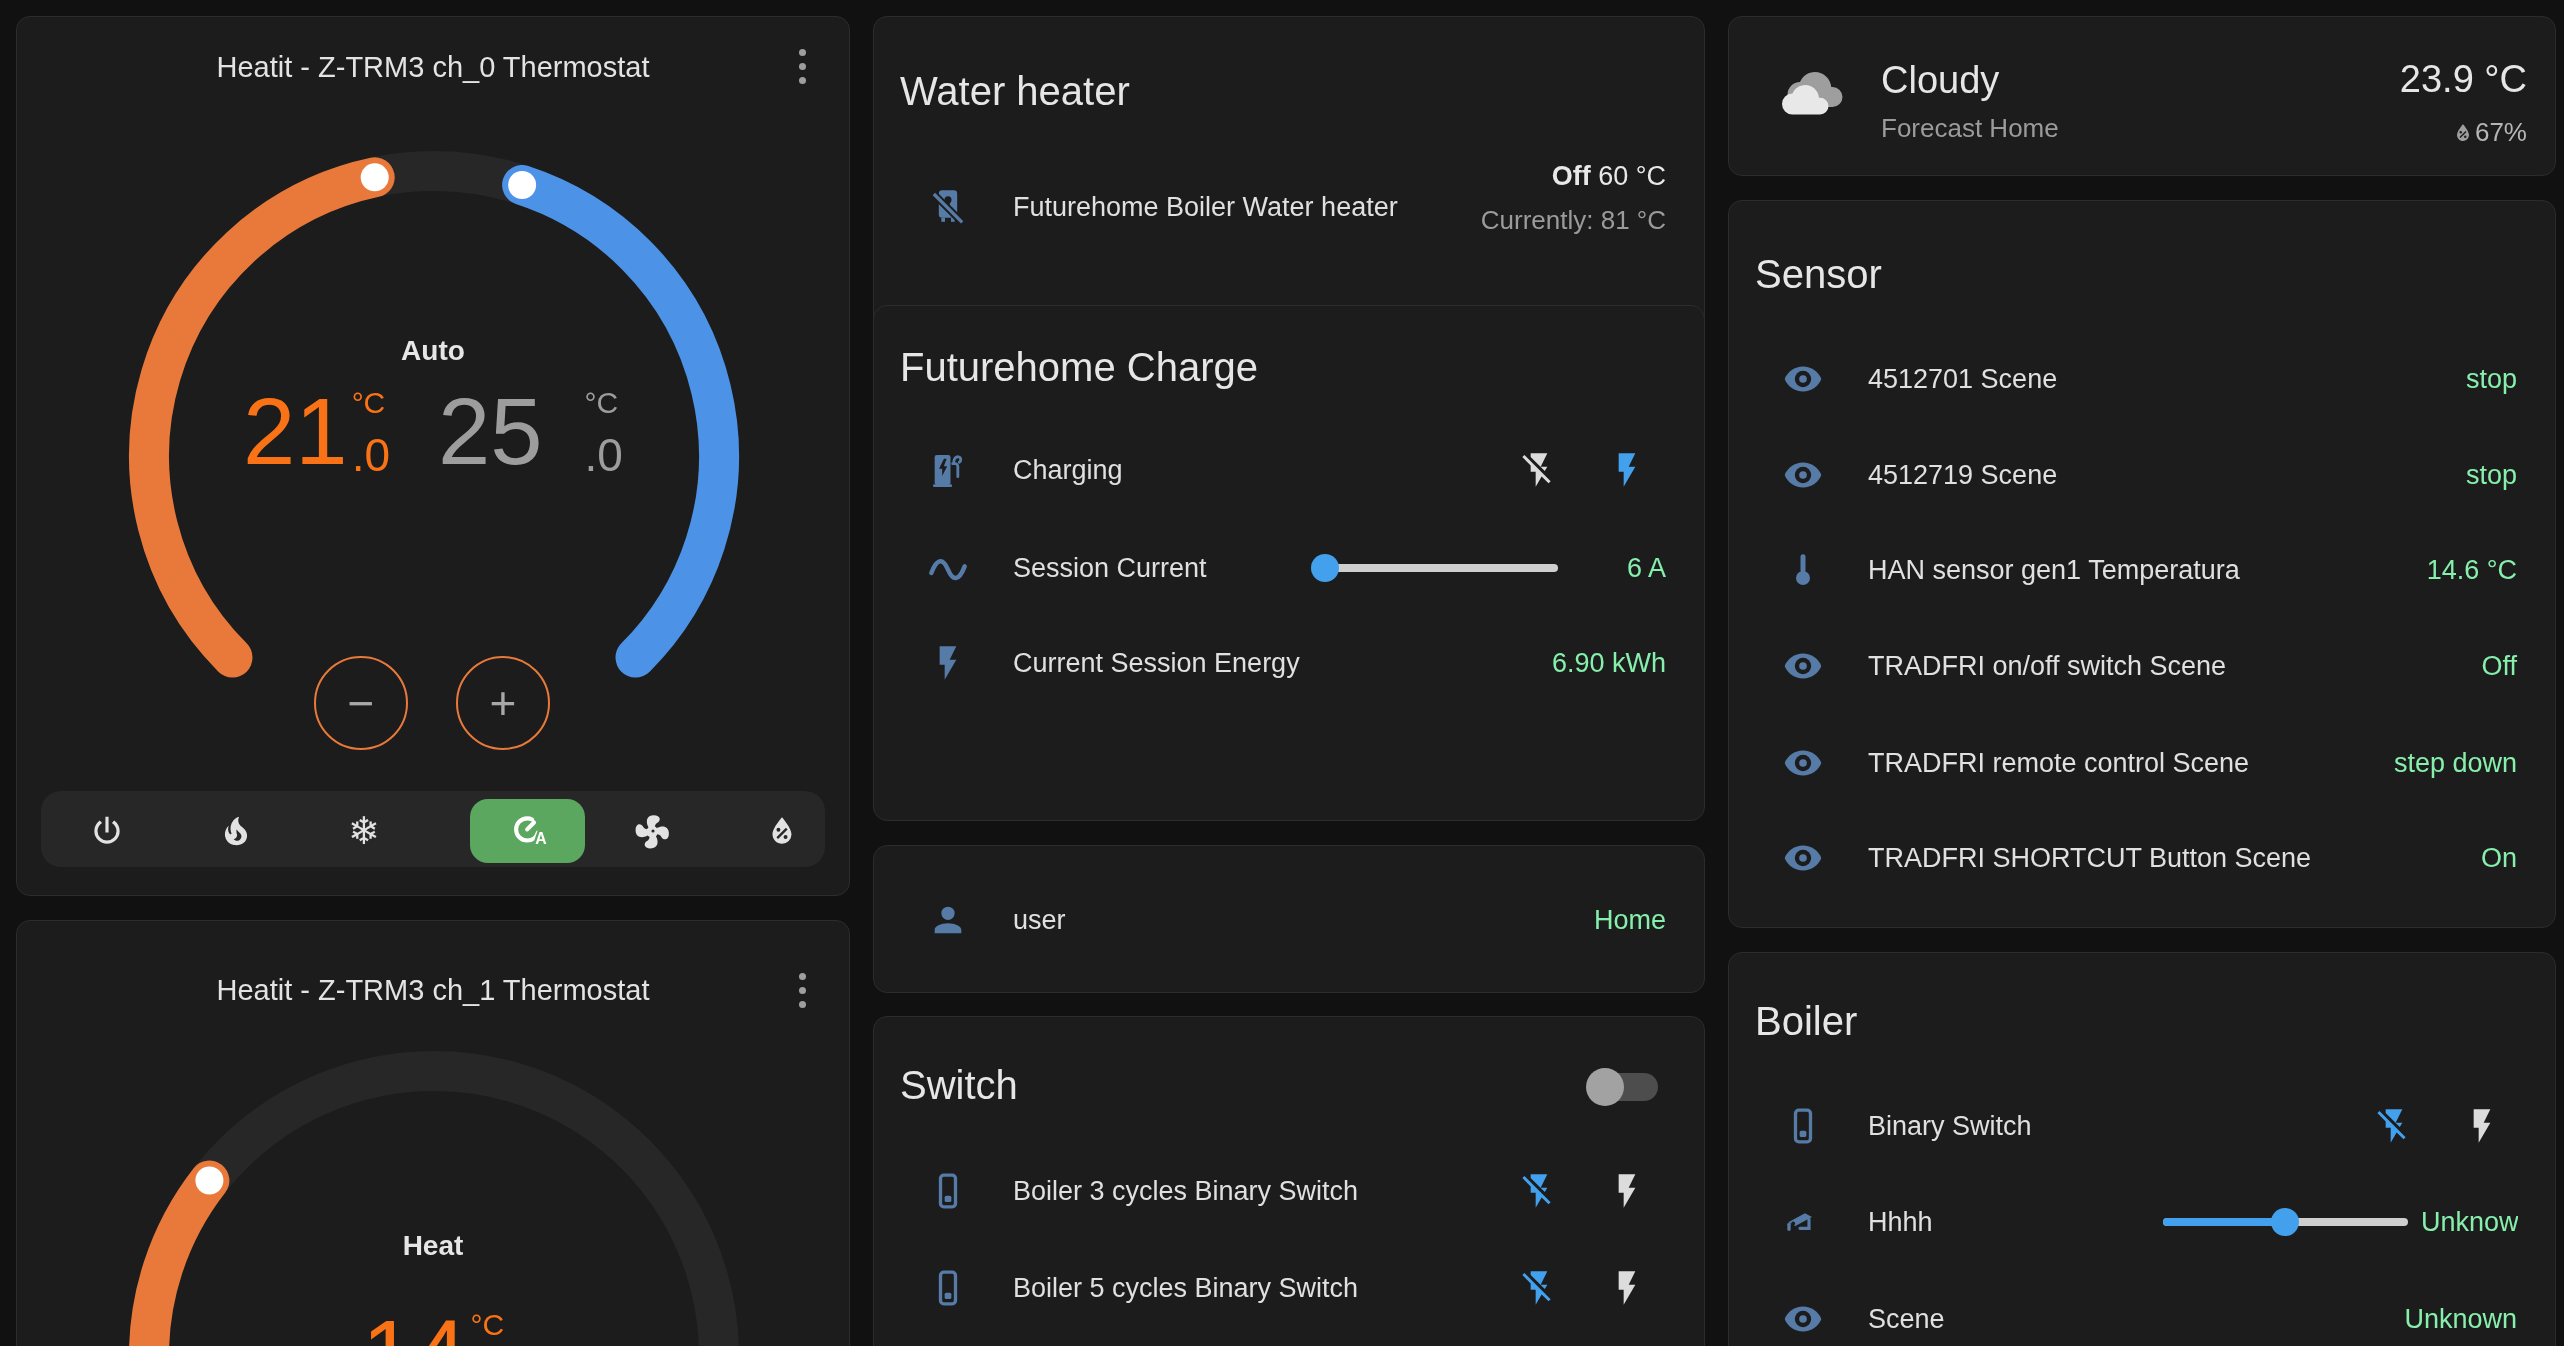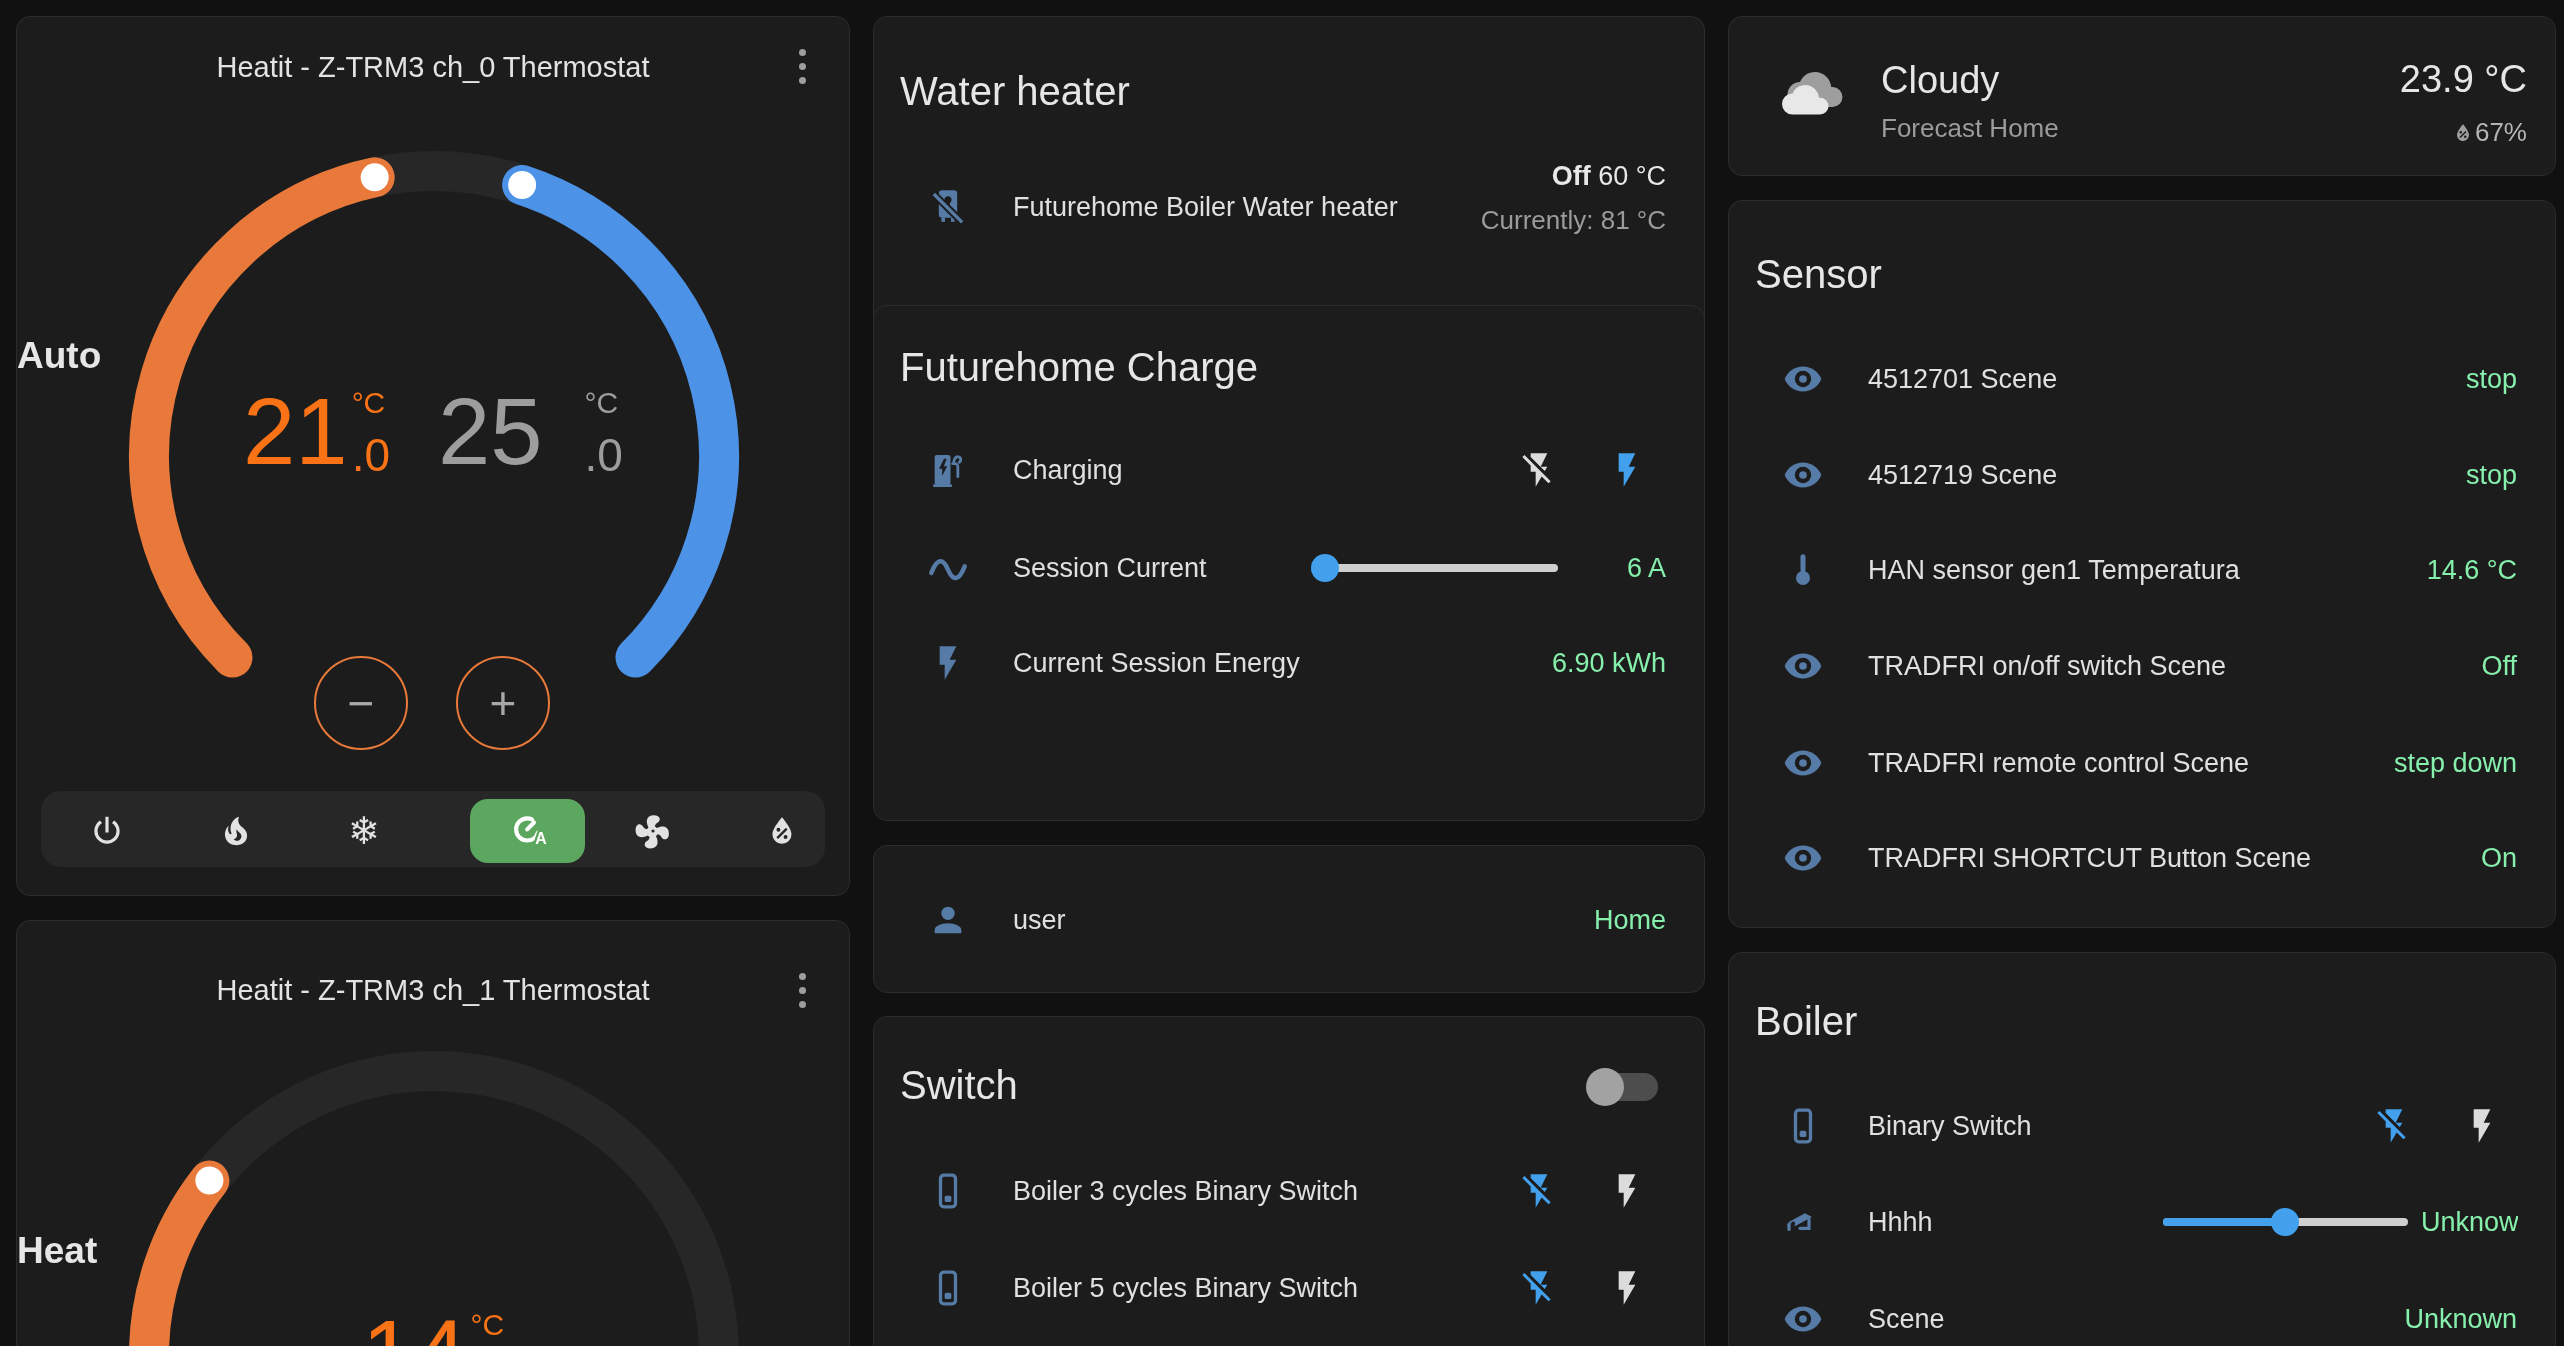--- a/index.html
+++ b/index.html
@@ -7,21 +7,21 @@
   #app{position:relative;width:2564px;height:1346px;background:#111;overflow:hidden;}
   .card{position:absolute;background:#1c1c1c;border:1px solid #2c2c2c;border-radius:14px;box-sizing:border-box;overflow:hidden;}
   .ctitle{position:absolute;left:26px;font-size:40px;line-height:42px;color:#e6e6e6;white-space:nowrap;}
   .th-title{position:absolute;left:0;right:0;text-align:center;font-size:29px;color:#e3e3e3;white-space:nowrap;}
   .menu-dots{position:absolute;left:775px;width:20px;display:flex;flex-direction:column;align-items:center;gap:7px;background:none;border:none;cursor:pointer;padding:0;}
   .menu-dots i{width:7px;height:7px;border-radius:50%;background:#9e9e9e;display:block;}
   svg.dial{position:absolute;left:0;}
   .trk{fill:none;stroke:#272727;stroke-width:40;stroke-linecap:round;}
   .arcO{fill:none;stroke:#e8793a;stroke-width:40;stroke-linecap:round;}
   .arcB{fill:none;stroke:#4c92e6;stroke-width:40;stroke-linecap:round;}
-  .mode-label{position:absolute;left:0;right:0;text-align:left;font-size:37px;font-weight:bold;color:#e6e6e6;}
+  .mode-label{position:absolute;left:0;right:0;text-align:center;font-size:28px;font-weight:bold;color:#e6e6e6;}
   .temps{position:absolute;left:0;right:0;display:flex;justify-content:center;gap:48px;}
   .temp{display:flex;align-items:center;}
   .tint{font-size:94px;line-height:94px;}
   .tcol{display:flex;flex-direction:column;justify-content:space-between;height:88px;margin-left:4px;}
   .tunit{font-size:30px;line-height:30px;}
   .tdec{font-size:46px;line-height:42px;}
   .bright{color:#f97316;}
   .dim{color:#9d9d9d;gap:38px;}
   .round-btn{position:absolute;width:94px;height:94px;border-radius:50%;border:2px solid #e8793a;background:none;color:#a8a8a8;font-size:46px;line-height:90px;text-align:center;padding:0;cursor:pointer;}
   .mode-row{position:absolute;left:24px;right:24px;top:774px;height:76px;background:#272727;border-radius:20px;}

